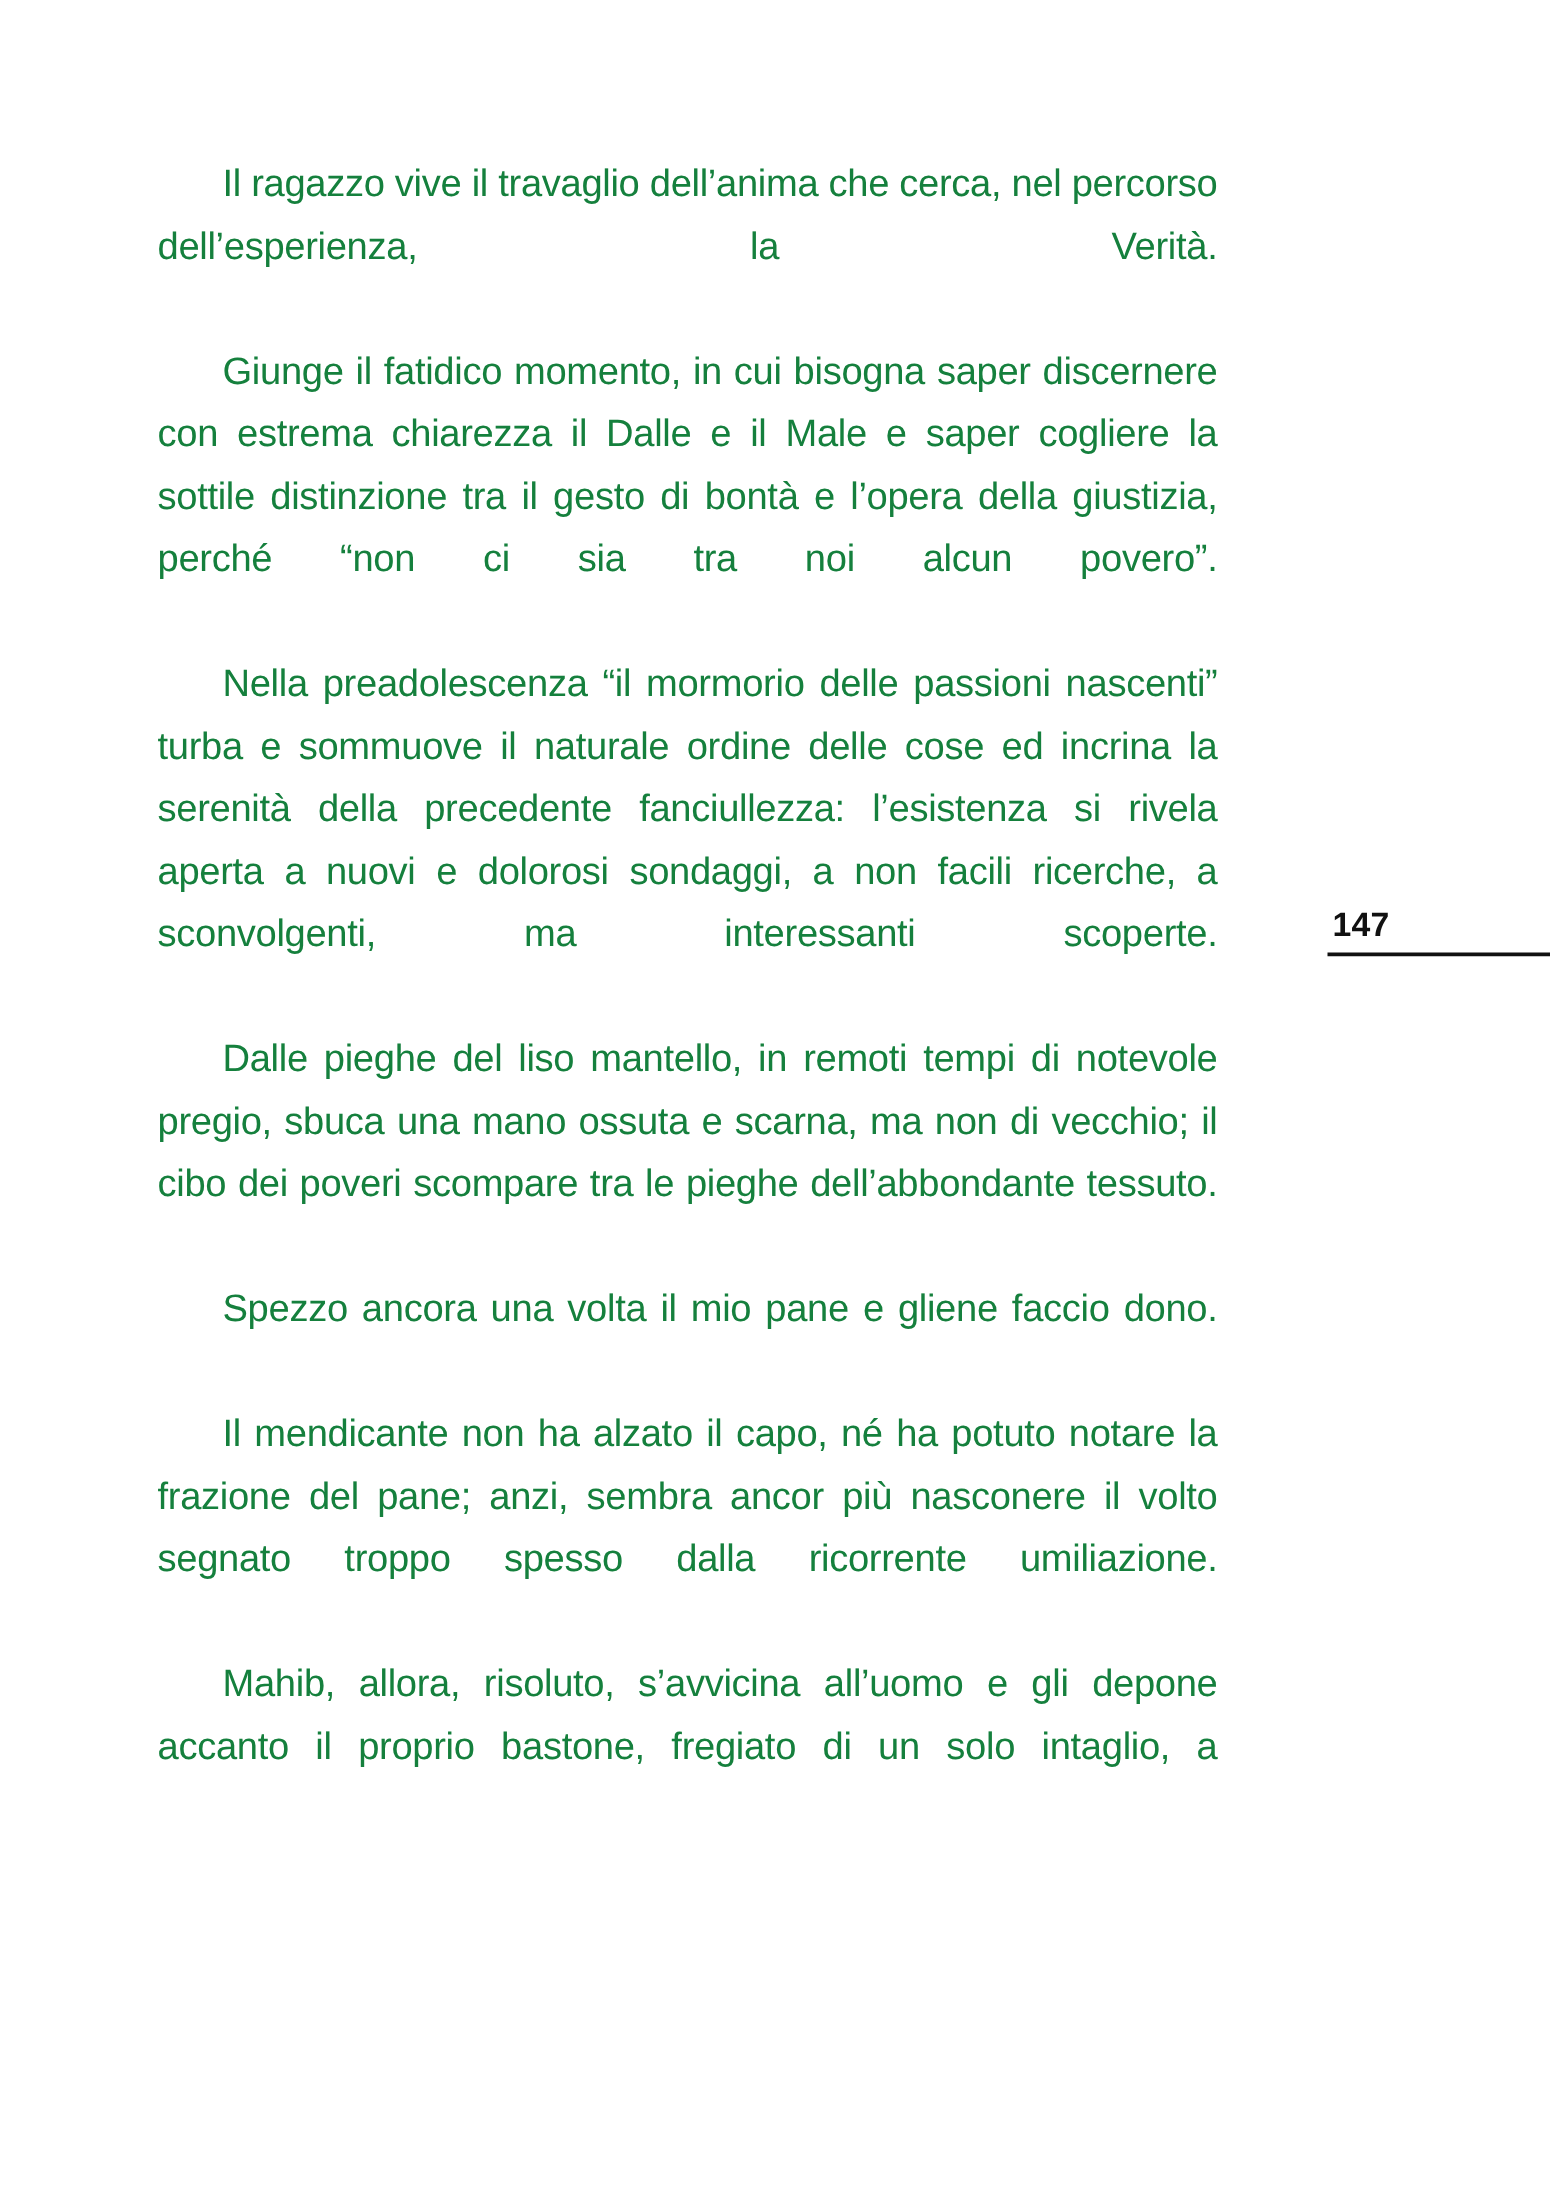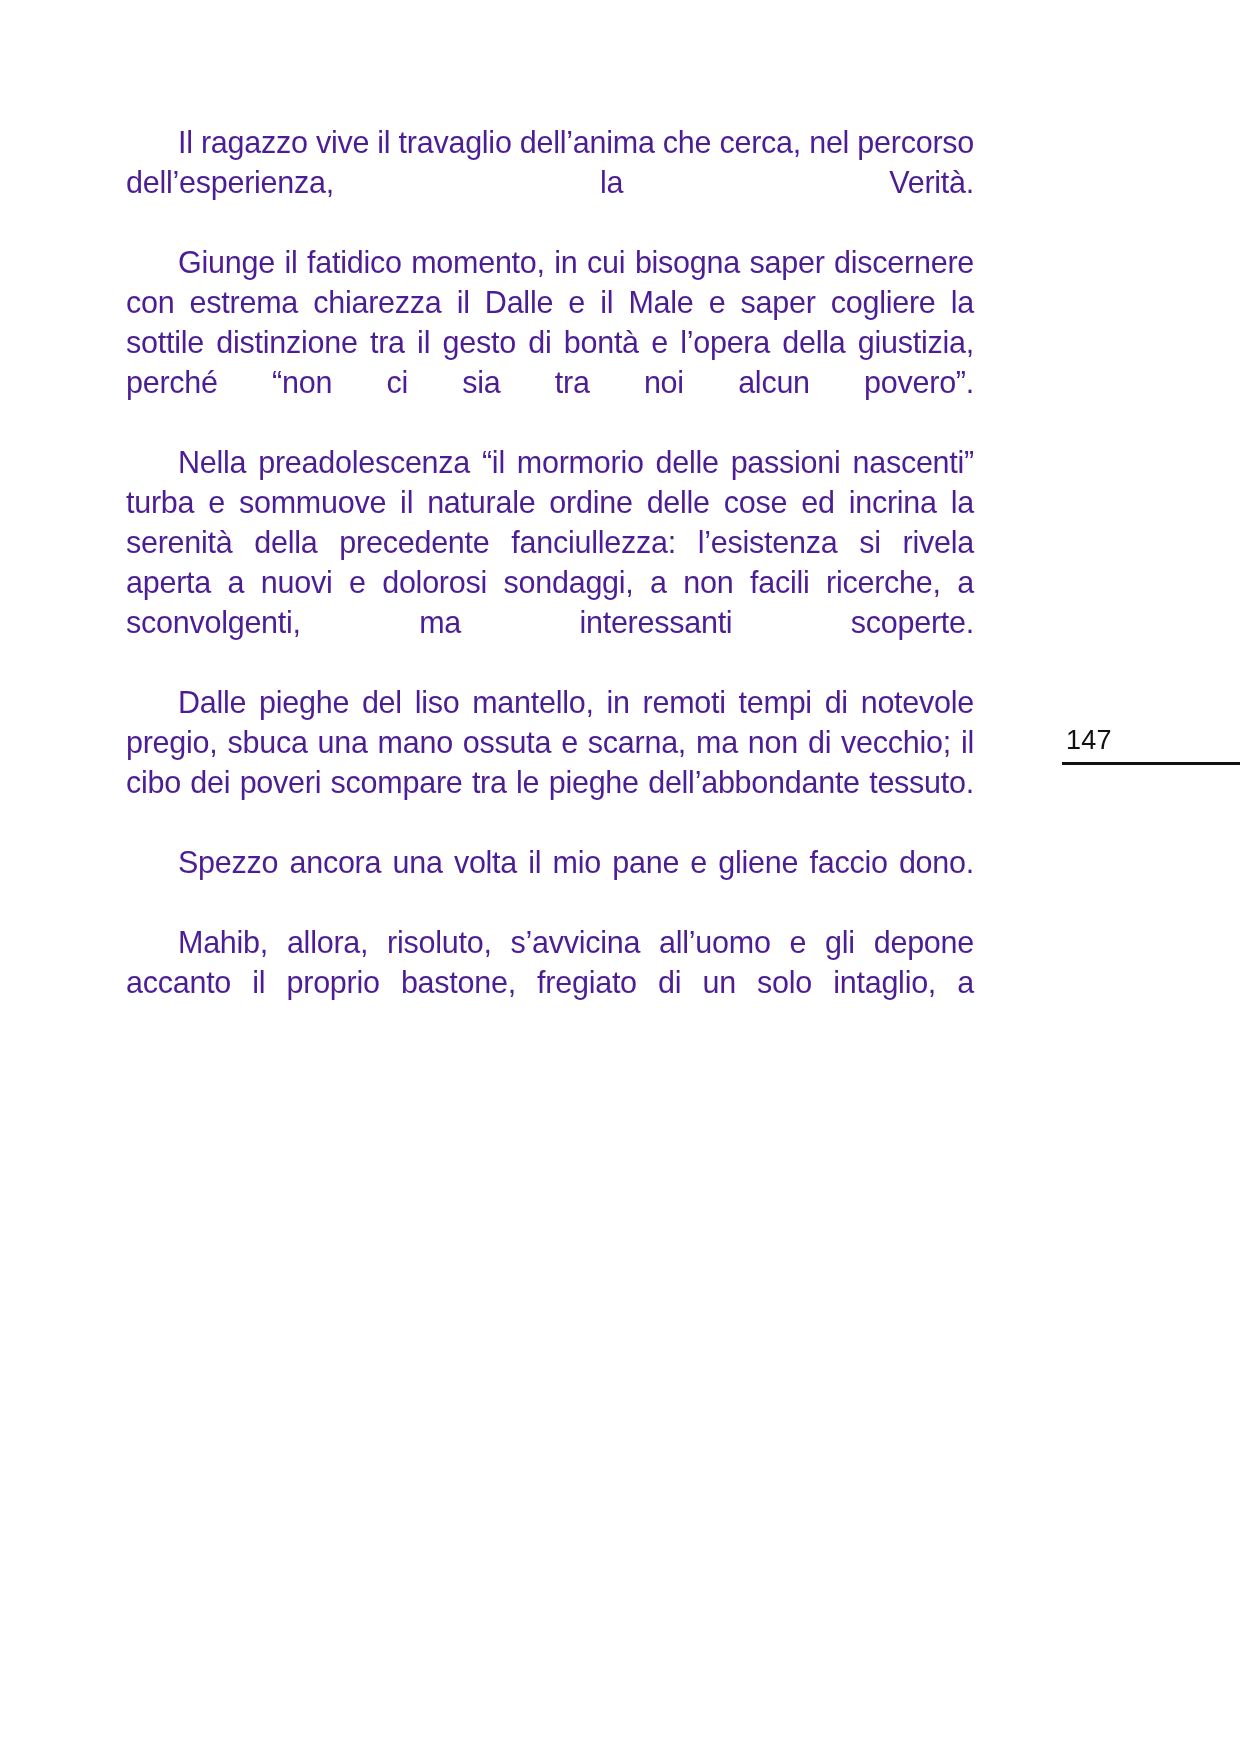--- a/index.html
+++ b/index.html
@@ -25,23 +25,23 @@
     left: 126px;
     top: 122px;
     width: 848px;
   }
 
   .para {
     margin: 0;
     padding: 0;
     text-align: justify;
     text-justify: inter-word;
-    color: #4c1d95;
+    color: #15803d;
     font-size: 30.5px;
-    line-height: 40px;
+    line-height: 50px;
     text-indent: 52px;
     letter-spacing: -0.25px;
     word-spacing: -0.2px;
     hyphens: manual;
     -webkit-hyphens: manual;
   }
 
   
   .para::after {
     content: "";
@@ -57,21 +57,21 @@
     width: 248px;
     height: 62px;
   }
 
   .folio-number {
     position: absolute;
     left: 74px;
     top: 0px;
     font-family: "Liberation Sans", "DejaVu Sans", sans-serif;
     font-size: 27px;
-    font-weight: normal;
+    font-weight: bold;
     color: #111111;
     letter-spacing: 0.2px;
     line-height: 32px;
   }
 
   .folio-rule {
     position: absolute;
     left: 70px;
     right: 0px;
     top: 38px;
@@ -83,20 +83,21 @@
 <body>
 
 <div class="page">
 
   <div class="text-column">
     <p class="para">Il ragazzo vive il travaglio dell’anima che cerca, nel per­corso dell’esperienza, la Verità.</p>
     <p class="para">Giunge il fatidico momento, in cui bisogna saper di­scernere con estrema chiarezza il Dalle e il Male e saper co­gliere la sottile distinzione tra il gesto di bontà e l’opera della giustizia, perché “non ci sia tra noi alcun povero”.</p>
     <p class="para">Nella preadolescenza “il mormorio delle passioni na­scenti” turba e sommuove il naturale ordine delle cose ed incrina la serenità della precedente fanciullezza: l’esistenza si rivela aperta a nuovi e dolorosi sondaggi, a non facili ri­cerche, a sconvolgenti, ma interessanti scoperte.</p>
     <p class="para">Dalle pieghe del liso mantello, in remoti tempi di no­tevole pregio, sbuca una mano ossuta e scarna, ma non di vecchio; il cibo dei poveri scompare tra le pieghe dell’ab­bondante tessuto.</p>
     <p class="para">Spezzo ancora una volta il mio pane e gliene faccio dono.</p>
+    <p class="para">Il mendicante non ha alzato il capo, né ha potuto no­tare la frazione del pane; anzi, sembra ancor più nascon­ere il volto segnato troppo spesso dalla ricorrente umiliazione.</p>
     <p class="para">Mahib, allora, risoluto, s’avvicina all’uomo e gli depone accanto il proprio bastone, fregiato di un solo intaglio, a</p>
   </div>
 
   <div class="folio-block">
     <div class="folio-number">147</div>
     <div class="folio-rule"></div>
   </div>
 
 </div>
 

